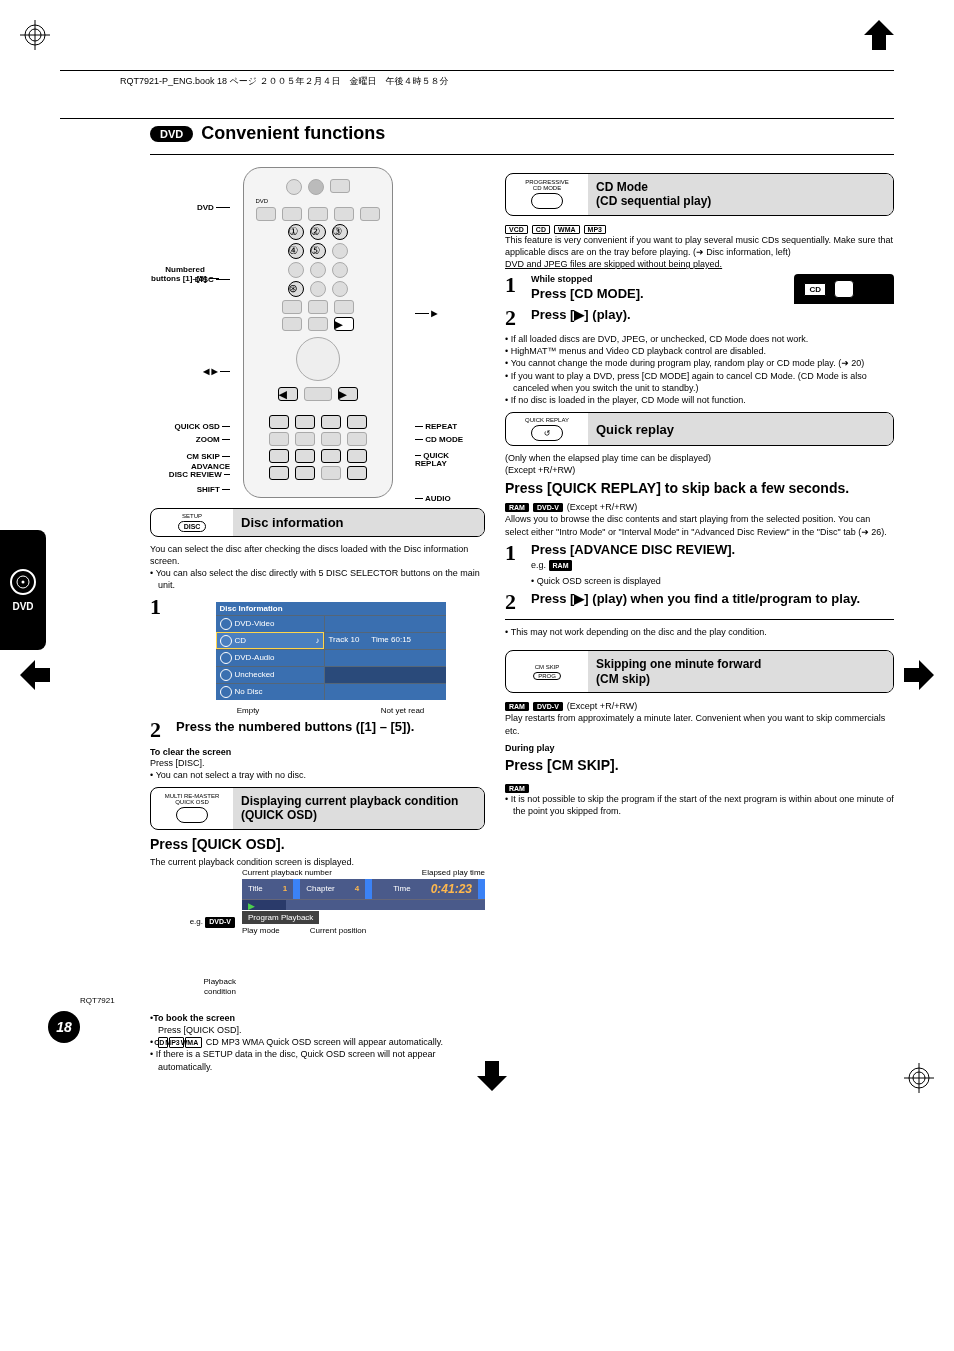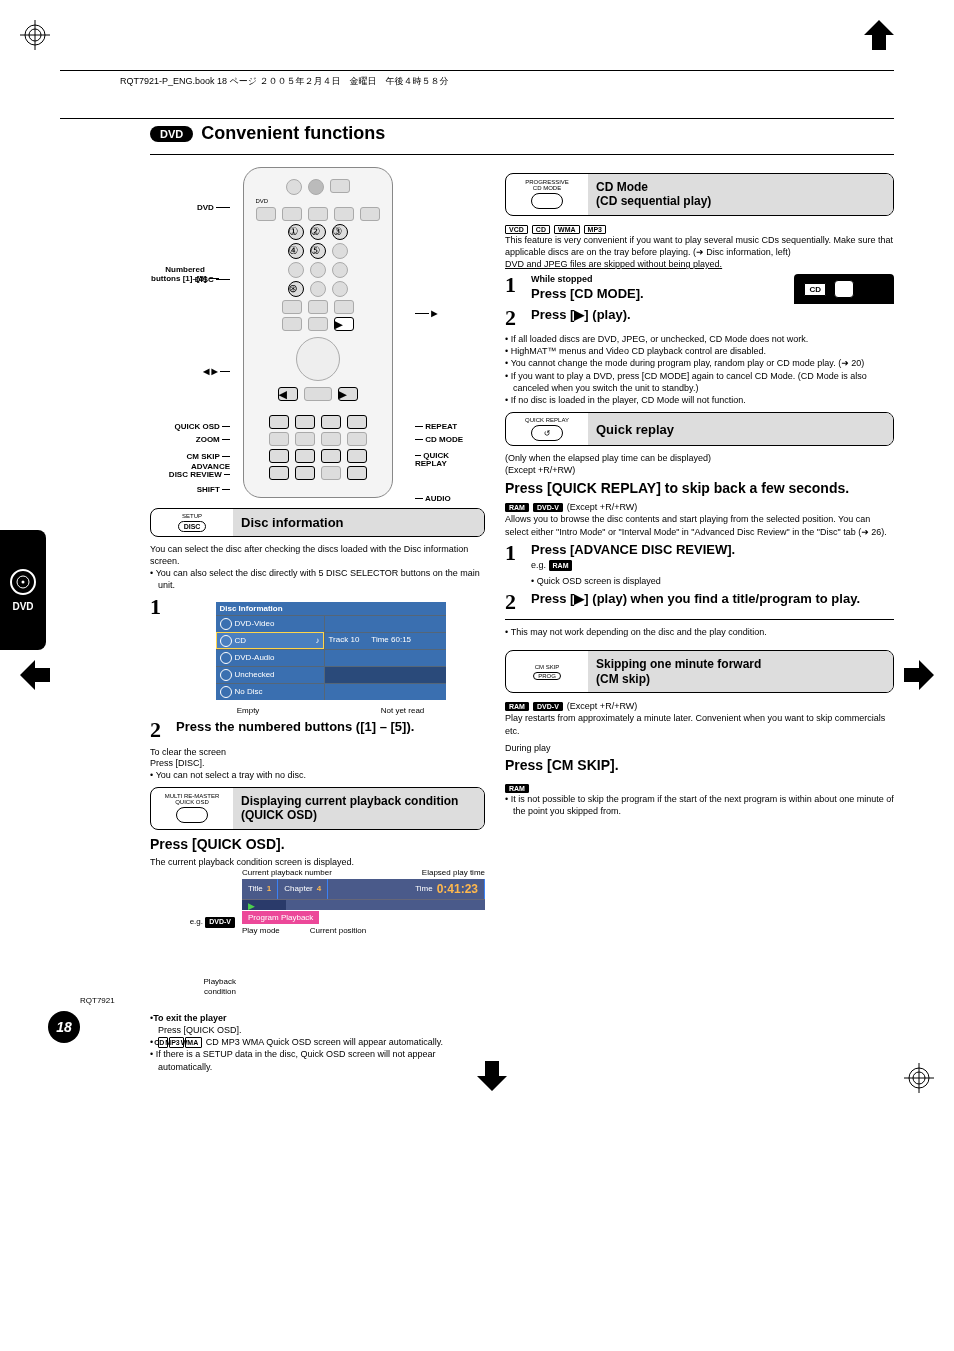--- a/index.html
+++ b/index.html
@@ -251,51 +251,51 @@
   .osd-bar {
     display:flex;
     align-items:stretch;
     margin-left: 90px;
   }
   .osd-cell {
     background:#4a5a8a;
     color:#fff;
     font-size:8px;
     padding:3px 6px;
-    border-right:1px solid #3b82f6;
+    border-right:7px solid #3b82f6;
     display:flex;
     align-items:center;
-    gap:4px;
-  }
-  .osd-time-big { font-size:12px; font-weight:bold; color:#ffb84d; }
+    gap:20px;
+  }
+  .osd-time-big { font-size:12px; font-weight:bold; color:#ffb84d;font-style:italic; }
   .osd-progress {
     margin-left:90px;
     height:10px;
     background:#4a5a8a;
     border-top:1px solid #667;
     position:relative;
   }
   .osd-progress-fill {
     position:absolute; left:0; top:0; bottom:0; width:18%;
     background:#2a3a6a;
   }
   .osd-progress-play {
     position:absolute; left:6px; top:1px; color:#4dd04d; font-size:9px;
   }
   .osd-mode {
     margin-left:90px;
-    background:#ec4899;
+    background:#404040;
     color:#fff;
     display:inline-block;
     font-size:8px;
     padding:2px 6px;
   }
   .osd-side-labels { font-size:8px; }
 
-  .sub-bold { font-size:9px; font-weight:normal; margin-top:6px; }
+  .sub-bold { font-size:9px; font-weight:bold; margin-top:6px; }
 
   .cd-icon {
     width:18px; height:16px;
     border:1px solid #000; border-radius:4px;
   }
 
   
   .adr-bar {
     margin-left: 60px;
     width: 230px;
@@ -637,21 +637,21 @@
             </div>
             <div class="osd-mode" style="margin-left:0">Program Playback</div>
             <div style="display:flex; font-size:8px; gap:30px; margin-top:2px">
               <span>Play mode</span>
               <span>Current position</span>
             </div>
           </div>
         </div>
 
         <ul class="bullet-list no-b" style="margin-top:6px">
-          <li><span>•</span><b>To exit the player</b></li>
+          <li><span>•</span><b>To book the screen</b></li>
         </ul>
         <div class="body-text" style="padding-left:8px">Press [QUICK OSD].</div>
         <ul class="bullet-list">
           <li>
             <span class="small-badge">CD</span><span class="small-badge">MP3</span><span class="small-badge">WMA</span>
             <span>CD MP3 WMA Quick OSD screen will appear automatically.</span>
           </li>
           <li>If there is a SETUP data in the disc, Quick OSD screen will not appear automatically.</li>
         </ul>
       </div>

